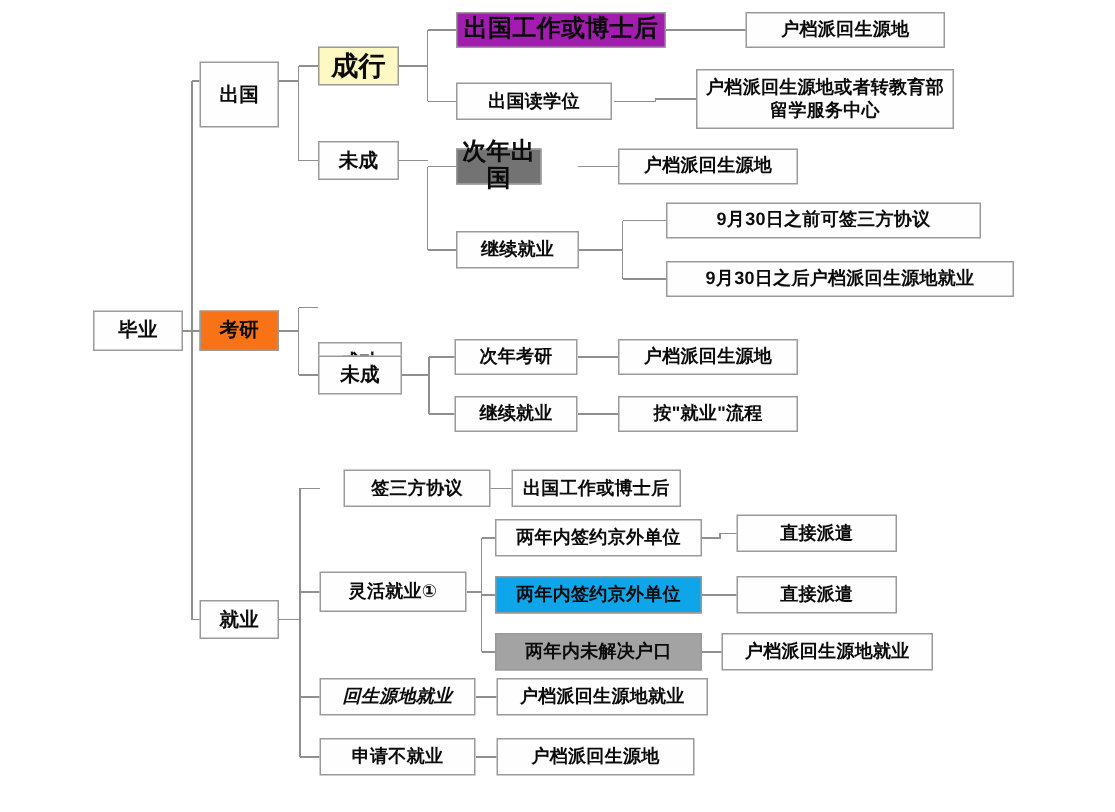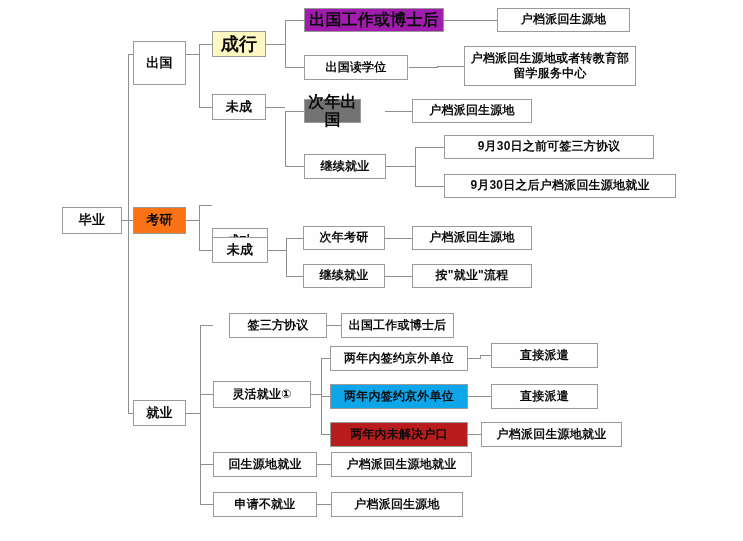--- a/index.html
+++ b/index.html
@@ -90,20 +90,20 @@
       <div class="node" style="left: 412px; top: 226px; width: 120px; height: 24px; font-size: 12px; border-color: rgb(154, 154, 154); background: rgb(254, 254, 254); color: rgb(11, 11, 11);">户档派回生源地</div>
       <div class="node" style="left: 303px; top: 264px; width: 82px; height: 24px; font-size: 12px; border-color: rgb(154, 154, 154); background: rgb(254, 254, 254); color: rgb(11, 11, 11);">继续就业</div>
       <div class="node" style="left: 412px; top: 264px; width: 120px; height: 24px; font-size: 12px; border-color: rgb(154, 154, 154); background: rgb(254, 254, 254); color: rgb(11, 11, 11);">按"就业"流程</div>
       <div class="node" style="left: 229px; top: 313px; width: 98px; height: 25px; font-size: 12px; border-color: rgb(154, 154, 154); background: rgb(254, 254, 254); color: rgb(11, 11, 11);">签三方协议</div>
       <div class="node" style="left: 341px; top: 313px; width: 113px; height: 25px; font-size: 12px; border-color: rgb(154, 154, 154); background: rgb(254, 254, 254); color: rgb(11, 11, 11);">出国工作或博士后</div>
       <div class="node" style="left: 213px; top: 381px; width: 98px; height: 27px; font-size: 12px; border-color: rgb(154, 154, 154); background: rgb(254, 254, 254); color: rgb(11, 11, 11);">灵活就业①</div>
       <div class="node" style="left: 330px; top: 346px; width: 138px; height: 25px; font-size: 12px; border-color: rgb(154, 154, 154); background: rgb(254, 254, 254); color: rgb(11, 11, 11);">两年内签约京外单位</div>
       <div class="node" style="left: 491px; top: 343px; width: 107px; height: 25px; font-size: 12px; border-color: rgb(154, 154, 154); background: rgb(254, 254, 254); color: rgb(11, 11, 11);">直接派遣</div>
       <div class="node" style="left: 330px; top: 384px; width: 138px; height: 25px; font-size: 12px; border-color: rgb(154, 154, 154); background: #0ea5e9; color: rgb(11, 11, 11);">两年内签约京外单位</div>
       <div class="node" style="left: 491px; top: 384px; width: 107px; height: 25px; font-size: 12px; border-color: rgb(154, 154, 154); background: rgb(254, 254, 254); color: rgb(11, 11, 11);">直接派遣</div>
-      <div class="node" style="left: 330px; top: 422px; width: 138px; height: 25px; font-size: 12px; border-color: rgb(154, 154, 154); background: #b91c1c; color: rgb(11, 11, 11);">两年内未解决户口</div>
+      <div class="node" style="left: 330px; top: 422px; width: 138px; height: 25px; font-size: 12px; border-color: rgb(154, 154, 154); background: #a3a3a3; color: rgb(11, 11, 11);">两年内未解决户口</div>
       <div class="node" style="left: 481px; top: 422px; width: 141px; height: 25px; font-size: 12px; border-color: rgb(154, 154, 154); background: rgb(254, 254, 254); color: rgb(11, 11, 11);">户档派回生源地就业</div>
-      <div class="node" style="left: 213px; top: 452px; width: 104px; height: 25px; font-size: 12px; border-color: rgb(154, 154, 154); background: rgb(254, 254, 254); color: rgb(11, 11, 11);">回生源地就业</div>
+      <div class="node" style="left: 213px; top: 452px; width: 104px; height: 25px; font-size: 12px; border-color: rgb(154, 154, 154); background: rgb(254, 254, 254); color: rgb(11, 11, 11); font-style: italic;">回生源地就业</div>
       <div class="node" style="left: 331px; top: 452px; width: 141px; height: 25px; font-size: 12px; border-color: rgb(154, 154, 154); background: rgb(254, 254, 254); color: rgb(11, 11, 11);">户档派回生源地就业</div>
       <div class="node" style="left: 213px; top: 492px; width: 104px; height: 25px; font-size: 12px; border-color: rgb(154, 154, 154); background: rgb(254, 254, 254); color: rgb(11, 11, 11);">申请不就业</div>
       <div class="node" style="left: 331px; top: 492px; width: 132px; height: 25px; font-size: 12px; border-color: rgb(154, 154, 154); background: rgb(254, 254, 254); color: rgb(11, 11, 11);">户档派回生源地</div>
     </div>
 </div>
 
 </body></html>

